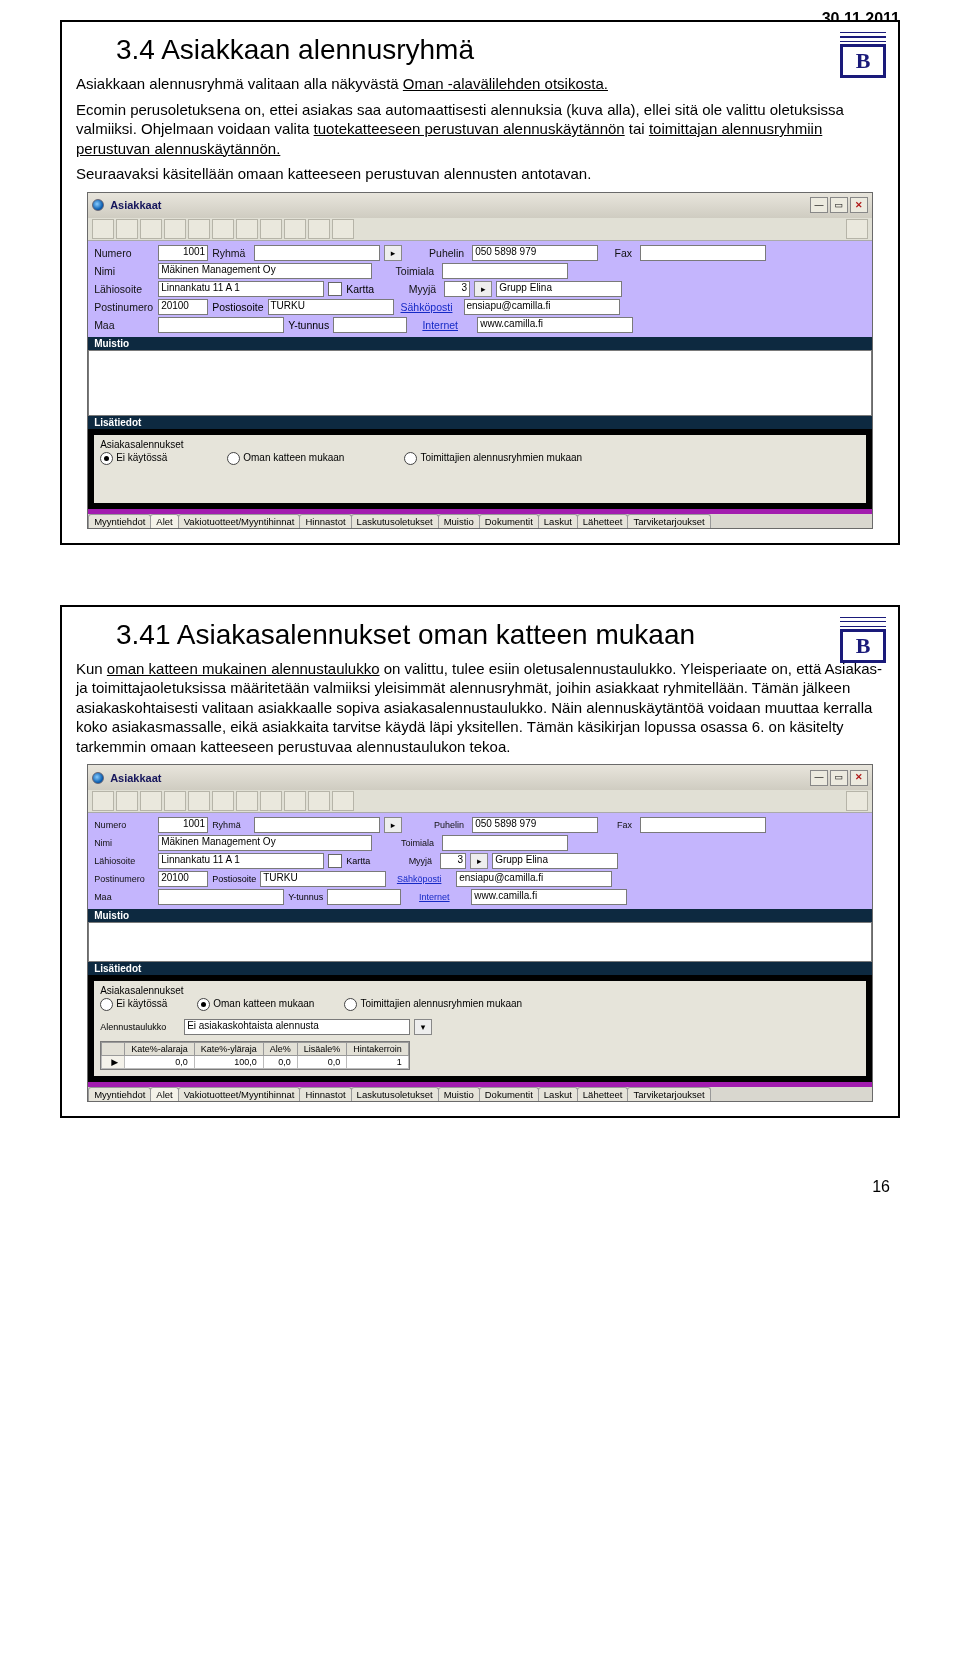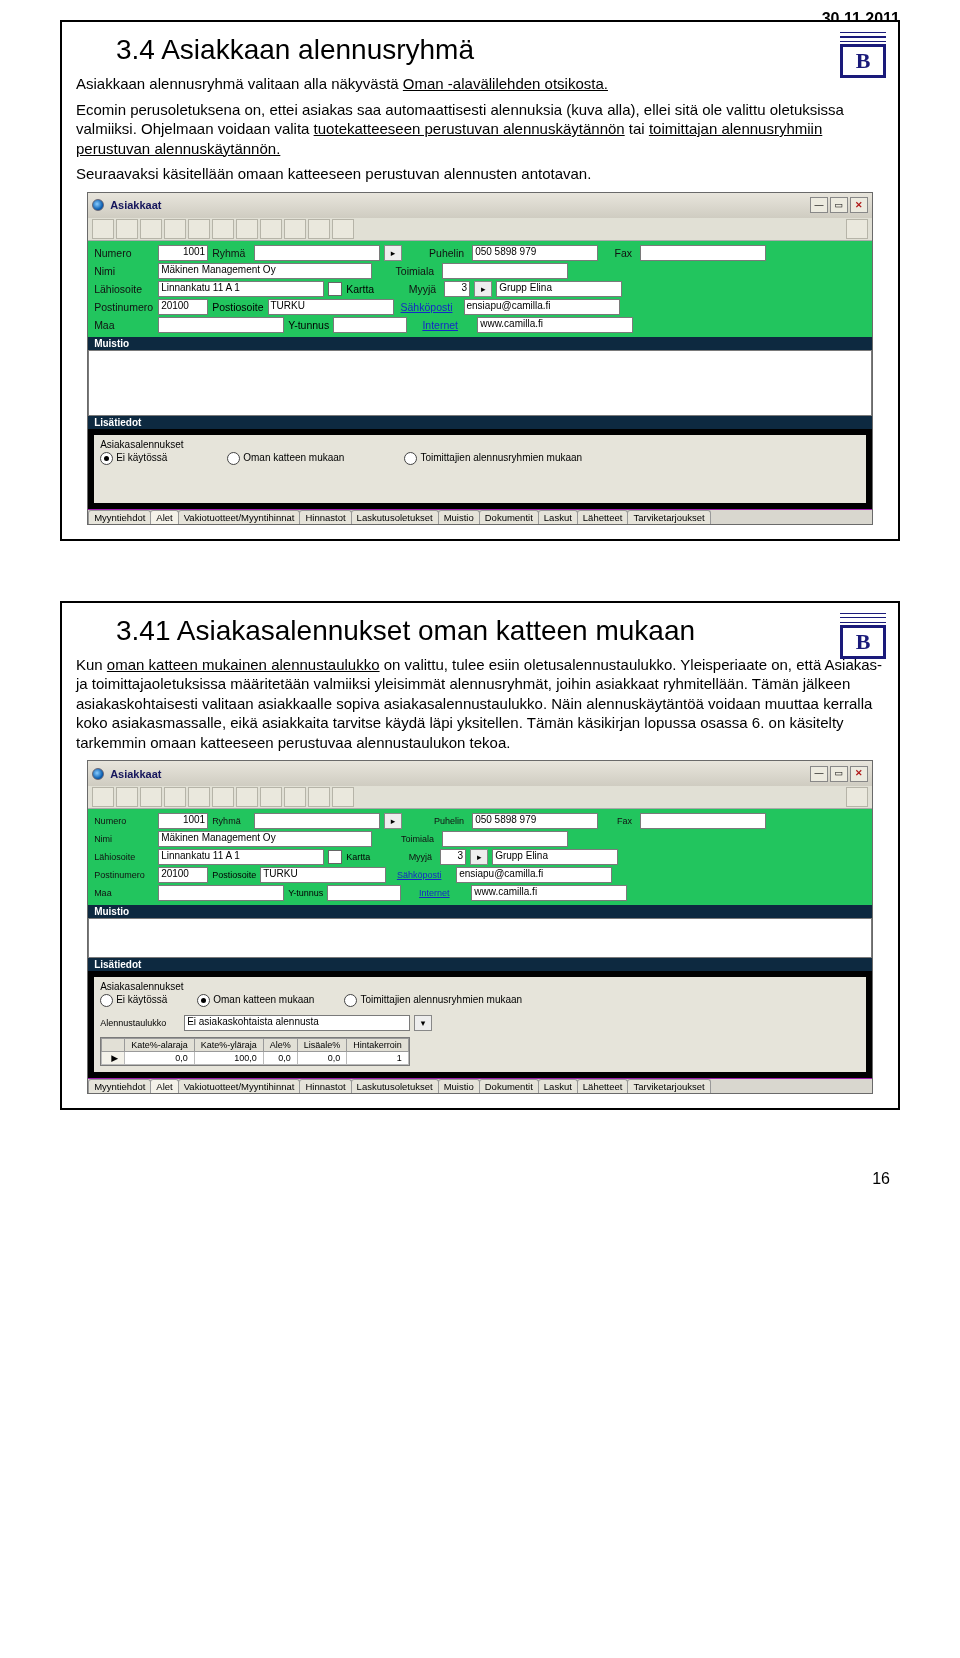--- a/index.html
+++ b/index.html
@@ -104,21 +104,21 @@
     background:#e1e0d5;
     border-bottom:1px solid #aaa;
     display:flex; align-items:center; gap:2px; padding:0 4px;
   }
   .toolbar .btn {
     width:20px;height:18px;border:1px solid #b6b4a8;background:#eae8dd;
   }
   .toolbar .spacer { flex:1; }
   .form-area {
     padding: 4px 6px 2px 6px;
-    background: #22c55e;
+    background: #c4b5fd;
   }
   .form-row {
     display:flex; align-items:center; gap:4px; margin-bottom:2px;
   }
   .lbl { width:60px; text-align:left; color:#111; }
   .lbl-r { width:58px; text-align:right; padding-right:4px; color:#111; }
   .inp {
     background:#fff; border:1px solid #7a7a7a; height:14px; padding:0 2px;
     font-size:10px;
   }
@@ -152,21 +152,21 @@
   .radio-row.small-gap { gap:30px; }
   .radio {
     width:11px;height:11px;border:1px solid #444;border-radius:50%;background:#fff;
     display:inline-flex;align-items:center;justify-content:center;margin-right:3px;
     vertical-align:middle;
   }
   .radio.checked::after{
     content:"";width:5px;height:5px;background:#000;border-radius:50%;
   }
   .tabs {
-    display:flex; gap:0; background:#d9d7cf; border-top:1px solid #a21caf;
+    display:flex; gap:0; background:#d9d7cf; border-top:5px solid #a21caf;
     font-size:9.5px; overflow:hidden;
   }
   .tab {
     padding:1px 5px; border:1px solid #999; border-bottom:none;
     background:#e6e4da; margin-right:-1px; white-space:nowrap;
     border-radius:3px 3px 0 0;
   }
   .tab.active { background:#f4f2e9; }
   .grid-tbl {
     background:#fff; border:1px solid #7a7a7a; margin-top:4px;

